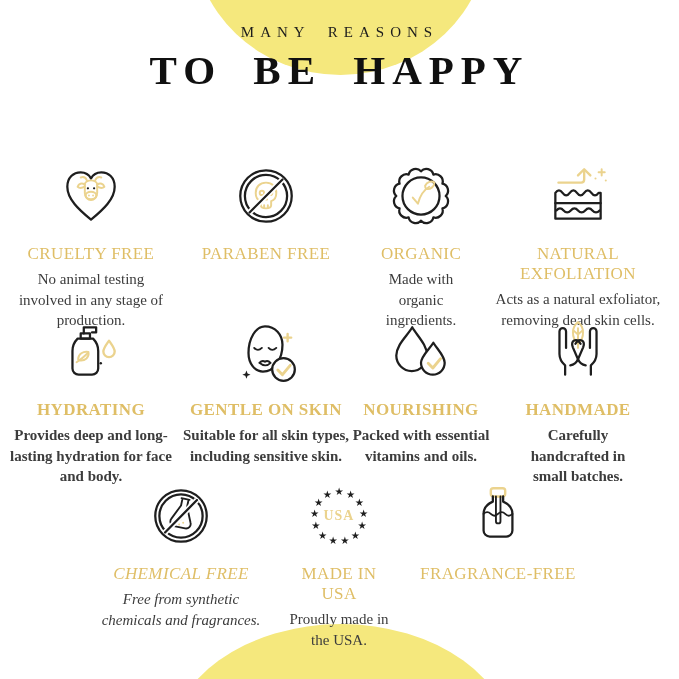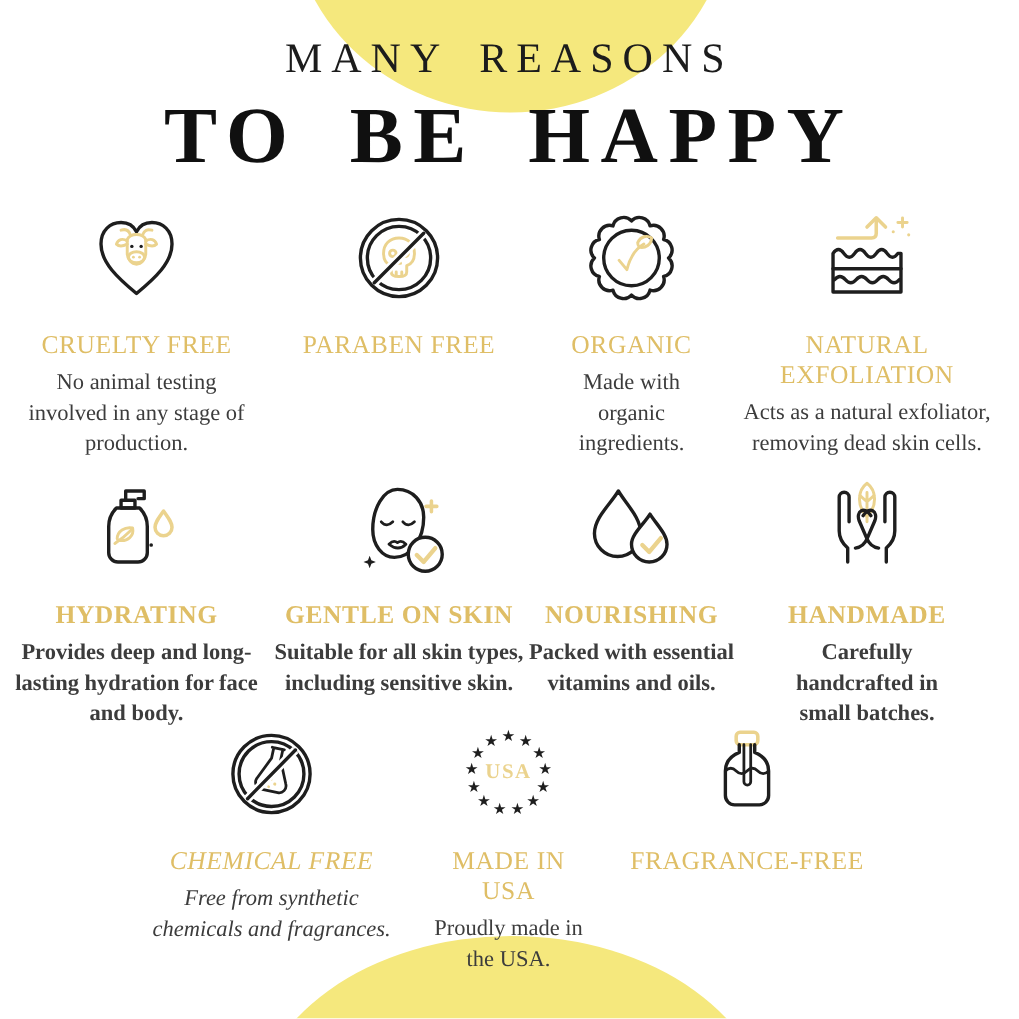--- a/index.html
+++ b/index.html
@@ -4,24 +4,24 @@
 <style>
   html,body{margin:0;padding:0;background:#fff;}
   .canvas{
     position:relative;width:679px;height:679px;background:#ffffff;
     overflow:hidden;font-family:"Liberation Serif","DejaVu Serif",serif;
   }
   .blob{position:absolute;border-radius:50%;background:#F5E87D;z-index:1;}
   .blob-top{left:193px;top:-205px;width:295px;height:280px;}
   .blob-bottom{left:168px;top:624px;width:346px;height:250px;}
   .header{position:absolute;left:0;right:0;top:24px;text-align:center;z-index:2;}
-  .title-small{font-size:28px;letter-spacing:6px;word-spacing:8px;color:#1c1c1c;}
-  .title-big{font-size:53px;font-weight:bold;letter-spacing:7px;word-spacing:14px;color:#101010;margin-top:5px;}
+  .title-small{font-size:15px;letter-spacing:6px;word-spacing:8px;color:#1c1c1c;}
+  .title-big{font-size:41px;font-weight:bold;letter-spacing:7px;word-spacing:14px;color:#101010;margin-top:5px;}
   .row{position:absolute;left:0;display:flex;z-index:2;}
-  .row-1{top:136px;}
+  .row-1{top:160px;}
   .row-2{top:316px;font-weight:bold;}
   .row-3{top:480px;padding-left:96px;}
   .cell{text-align:center;}
   .r12 .cell:nth-child(1){width:182px;}
   .r12 .cell:nth-child(2){width:168px;}
   .r12 .cell:nth-child(3){width:142px;}
   .r12 .cell:nth-child(4){width:172px;}
   .row-3 .cell:nth-child(1){width:170px;font-style:italic;}
   .row-3 .cell:nth-child(2){width:146px;}
   .row-3 .cell:nth-child(3){width:172px;}

